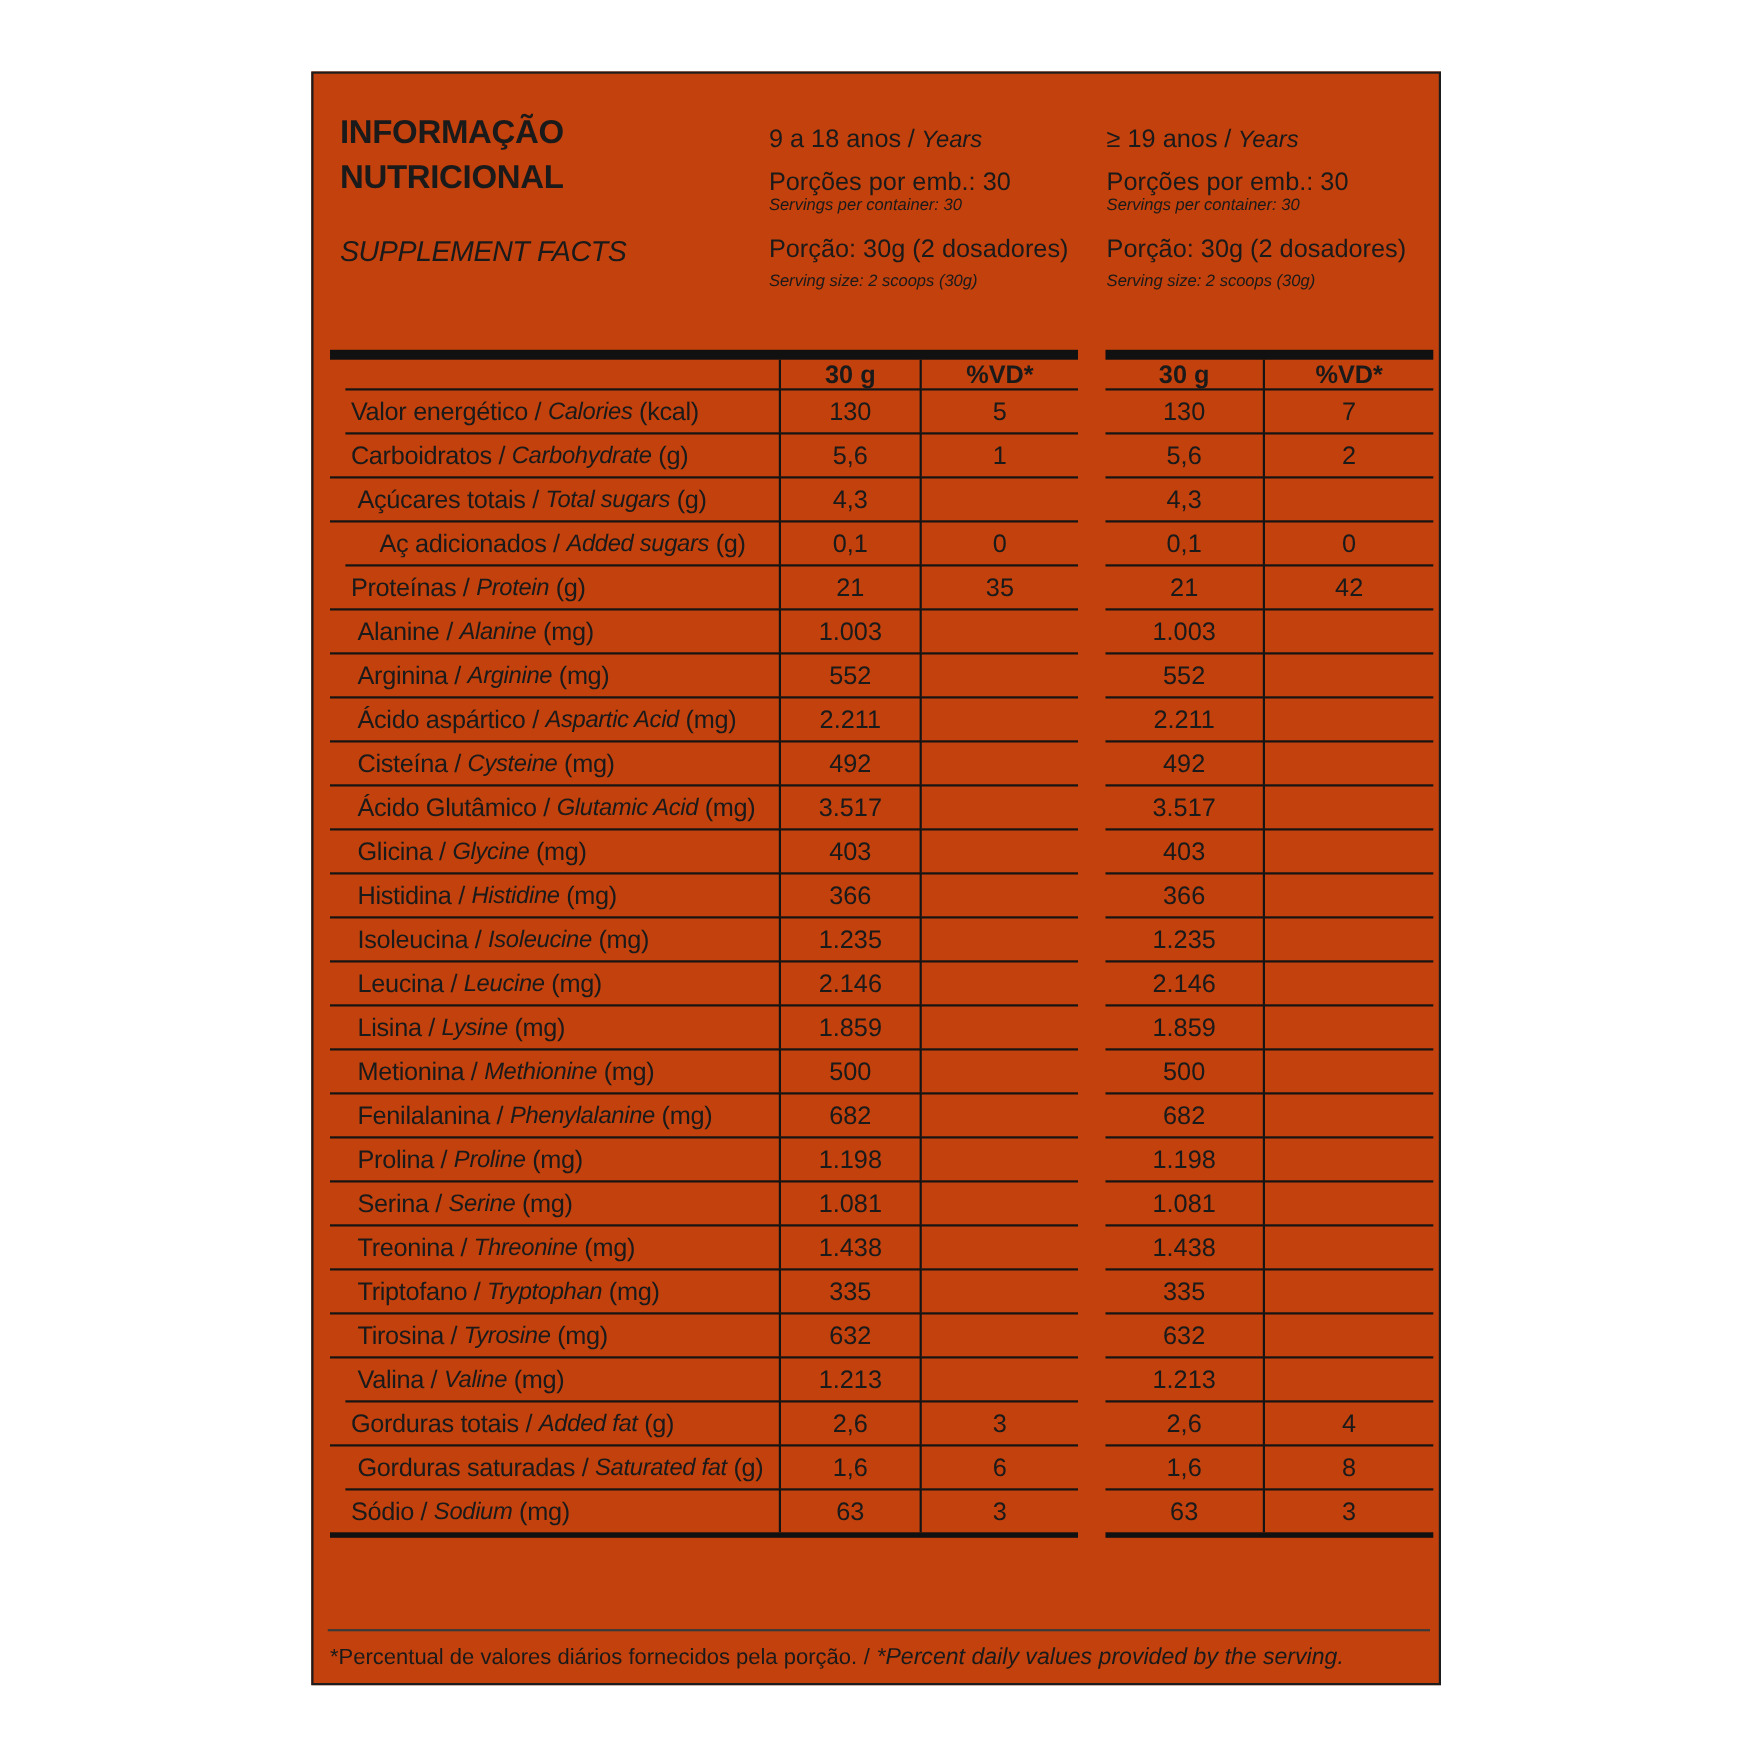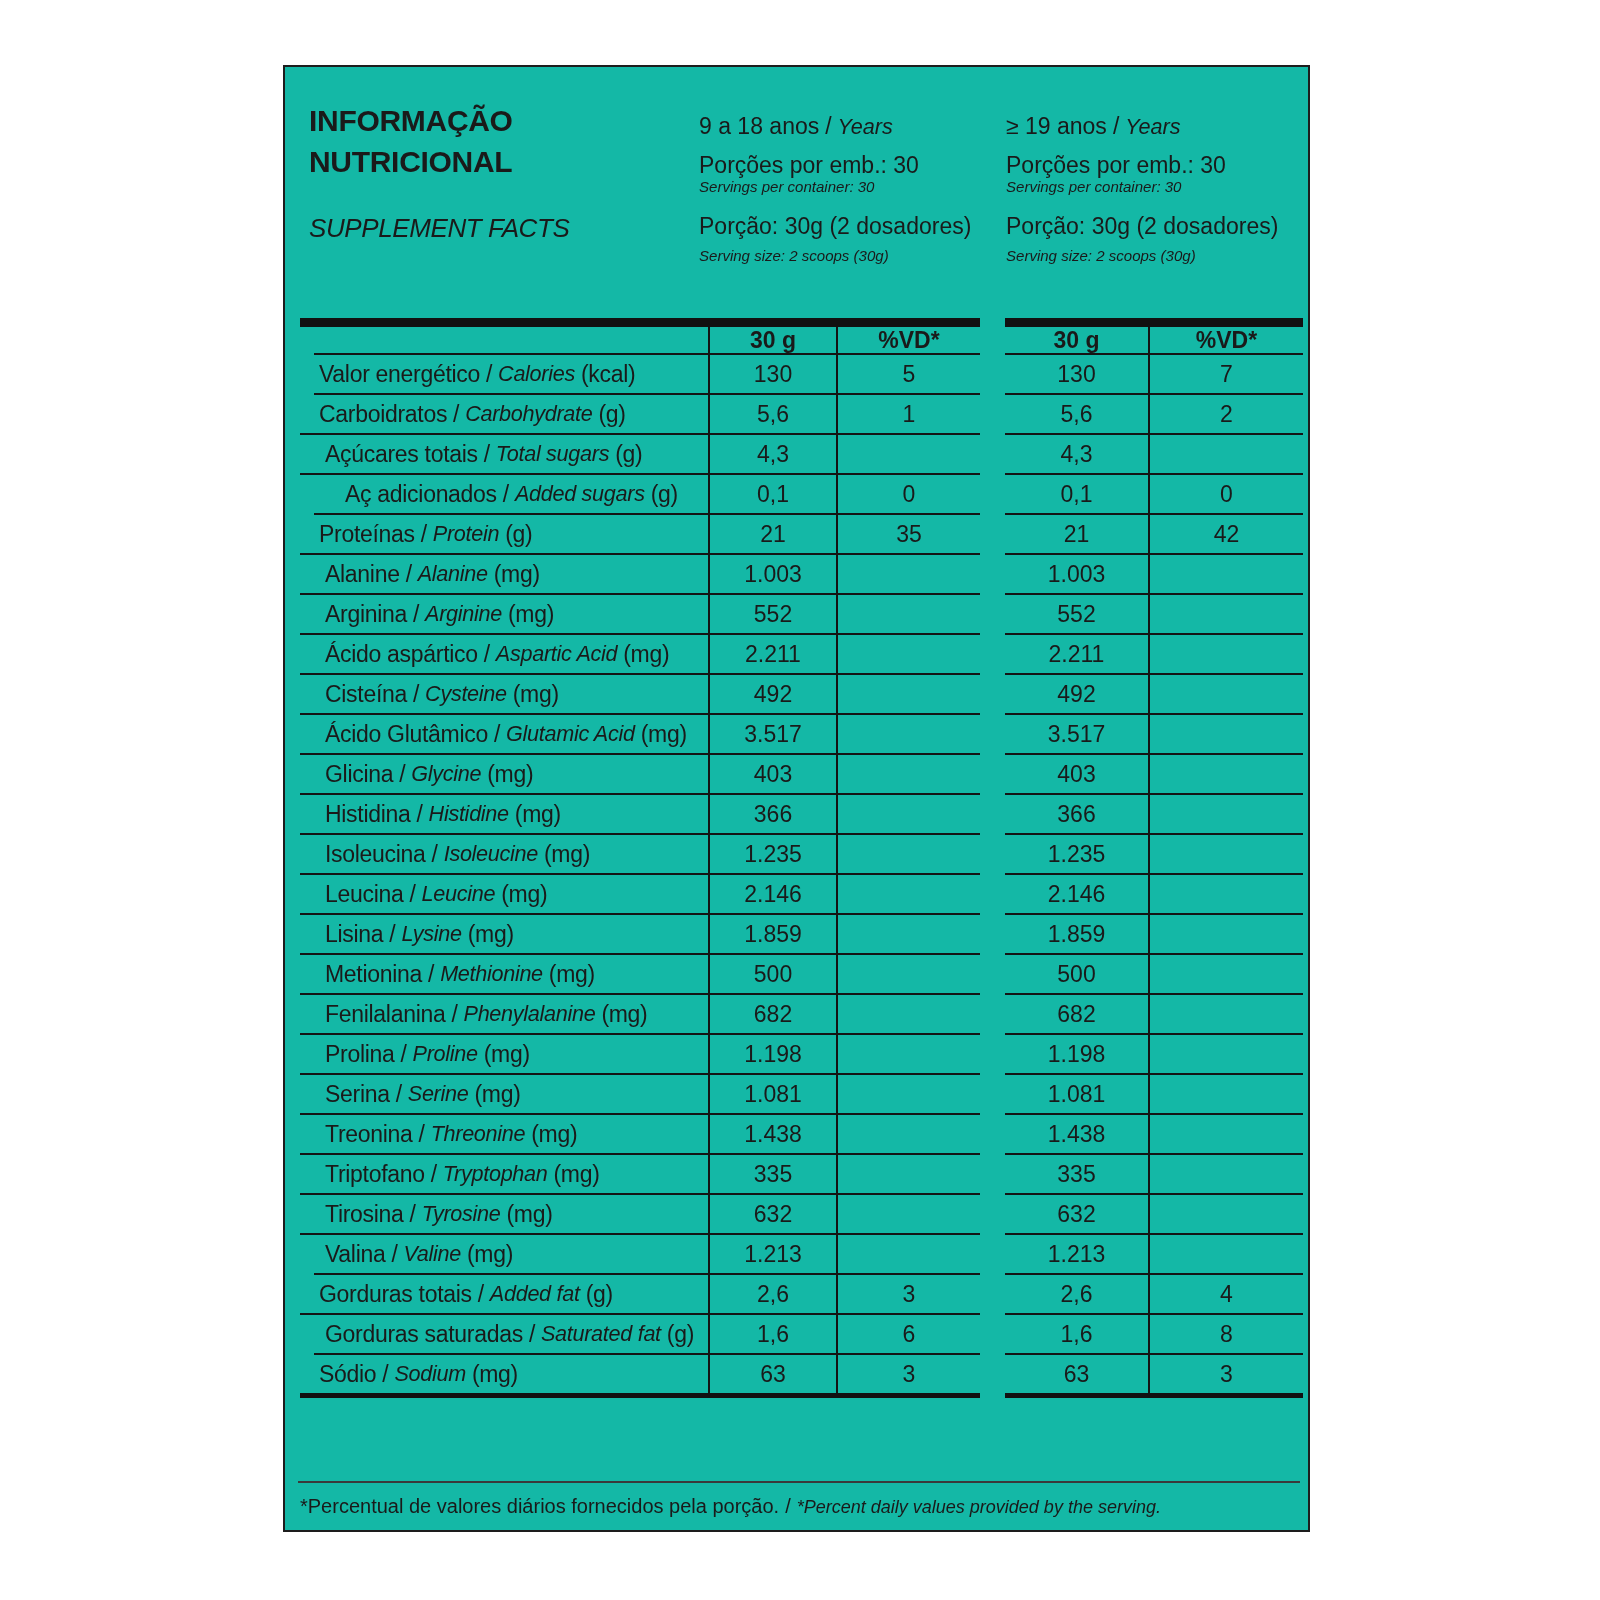--- a/index.html
+++ b/index.html
@@ -3,21 +3,21 @@
 <meta charset="utf-8">
 <style>
   html,body{margin:0;padding:0;}
   body{
     width:1600px;height:1600px;background:#ffffff;position:relative;
     font-family:"Liberation Sans", sans-serif;color:#1a1a1a;
     -webkit-font-smoothing:antialiased;
   }
   .label-box{
     position:absolute;left:283px;top:65px;width:1027px;height:1467px;
-    border:2px solid #1d1d1d;box-sizing:border-box;background:#14b8a6;
+    border:2px solid #1d1d1d;box-sizing:border-box;background:#c2410c;
   }
   
   .title{
     position:absolute;left:24px;top:33px;font-size:30px;font-weight:700;
     line-height:41px;letter-spacing:-0.3px;white-space:pre-line;
   }
   .supfacts{
     position:absolute;left:24px;top:146px;font-size:26px;font-style:italic;
     letter-spacing:-0.4px;
   }
@@ -52,21 +52,21 @@
   .num{font-size:23px;line-height:38px;text-align:center;}
   .lab{display:flex;align-items:center;white-space:nowrap;font-size:23px;letter-spacing:-0.3px;}
   .lab .unit{margin-left:6px;}
   .ind0{padding-left:5px;margin-left:14px;}
   .ind1{padding-left:25px;}
   .ind2{padding-left:45px;}
   
   .note1{position:absolute;left:15px;top:1342px;width:997px;font-size:24px;line-height:33px;}
   .sepline{position:absolute;left:13px;top:1414px;width:1002px;border-top:2px solid #3a3a3a;}
   .note2{position:absolute;left:15px;top:1428px;font-size:20px;white-space:nowrap;}
-  .note2 .en{font-size:18px;}
+  .note2 .en{font-size:21px;}
 </style>
 </head>
 <body>
 
 <div class="label-box">
 
   <div class="title">INFORMAÇÃO
 NUTRICIONAL</div>
   <div class="supfacts">SUPPLEMENT FACTS</div>
 

